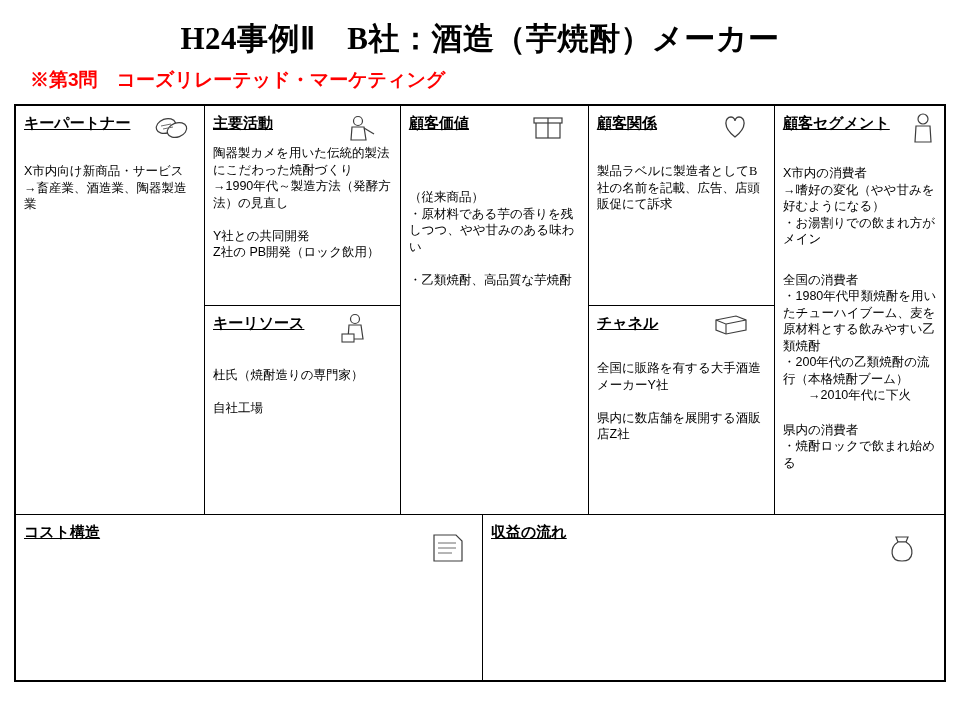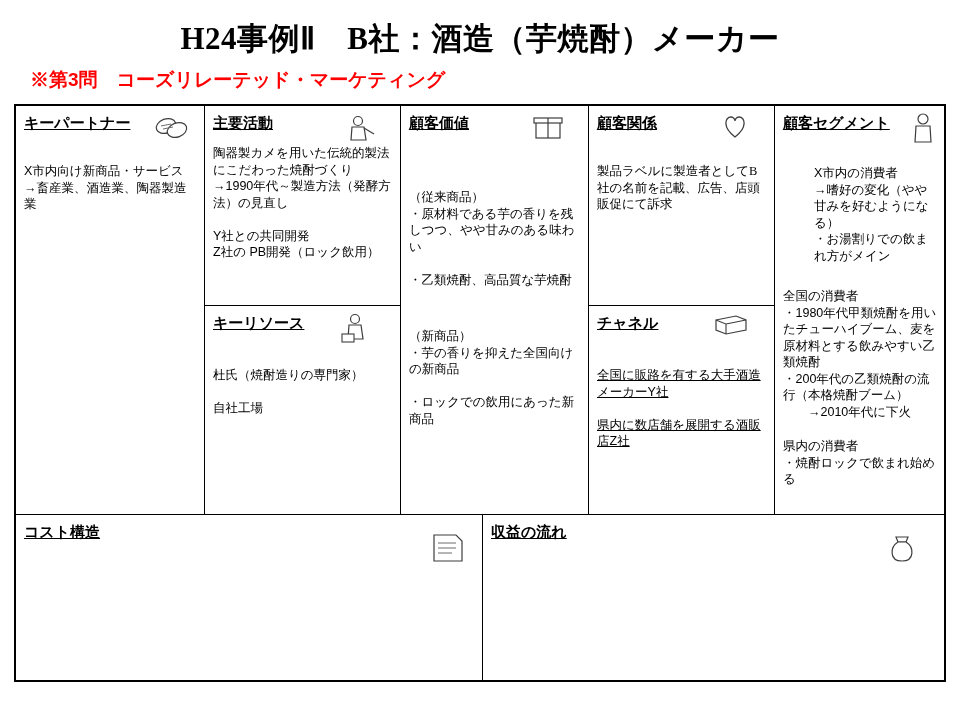--- a/index.html
+++ b/index.html
@@ -147,58 +147,54 @@
         <svg width="36" height="30" viewBox="0 0 36 30">
           <rect x="6" y="10" width="24" height="16" fill="#ffffff" stroke="#333" stroke-width="1.2"></rect>
           <rect x="4" y="6" width="28" height="5" fill="#ffffff" stroke="#333" stroke-width="1.2"></rect>
           <path d="M18 6 L18 26" stroke="#333" stroke-width="1.2"></path>
         </svg>
       </div>
       <div class="body-text" style="margin-top:52px;">（従来商品）
 ・原材料である芋の香りを残しつつ、やや甘みのある味わい
 
 ・乙類焼酎、高品質な芋焼酎</div>
-      <div class="body-text" style="margin-top:40px;">（新商品）
-・芋の香りを抑えた全国向けの新商品
-
-・ロックでの飲用にあった新商品</div>
     </div>
 
     <div class="cell bl bb" style="left:572px; top:0; width:186px; height:200px;">
       <span class="hdr">顧客関係</span>
       <div class="icon" style="right:24px; top:8px;">
         <svg width="30" height="26" viewBox="0 0 30 26">
           <path d="M15 23 C2 13 5 3 11 3 C14 3 15 6 15 7 C15 6 16 3 19 3 C25 3 28 13 15 23 Z" fill="#ffffff" stroke="#333" stroke-width="1.3"></path>
         </svg>
       </div>
       <div class="body-text" style="margin-top:26px;font-family:Liberation Serif, serif;">製品ラベルに製造者としてB社の名前を記載、広告、店頭販促にて訴求</div>
     </div>
 
     <div class="cell bl" style="left:572px; top:200px; width:186px; height:208px;">
       <span class="hdr">チャネル</span>
       <div class="icon" style="right:24px; top:6px;">
         <svg width="38" height="26" viewBox="0 0 38 26">
           <path d="M4 8 L24 4 L34 8 L34 18 L14 22 L4 18 Z" fill="#ffffff" stroke="#333" stroke-width="1.2"></path>
           <path d="M4 8 L14 12 L14 22 M14 12 L34 8" stroke="#333" stroke-width="1.1" fill="none"></path>
         </svg>
       </div>
-      <div class="body-text" style="margin-top:30px;text-decoration:underline;">全国に販路を有する大手酒造メーカーY社
+      <div class="body-text" style="margin-top:23px;">全国に販路を有する大手酒造メーカーY社
 
 県内に数店舗を展開する酒販店Z社</div>
     </div>
 
     <div class="cell bl" style="left:758px; top:0; width:170px; height:408px;">
       <span class="hdr">顧客セグメント</span>
       <div class="icon" style="right:8px; top:6px;">
         <svg width="26" height="34" viewBox="0 0 26 34">
           <circle cx="13" cy="7" r="5" fill="#ffffff" stroke="#333" stroke-width="1.2"></circle>
           <path d="M6 14 L20 14 L21 30 L5 30 Z" fill="#ffffff" stroke="#333" stroke-width="1.2"></path>
         </svg>
       </div>
-      <div class="body-text" style="margin-top:28px;margin-left:31px;">X市内の消費者
+      <div class="body-text" style="margin-top:28px;">X市内の消費者
 →嗜好の変化（やや甘みを好むようになる）
 ・お湯割りでの飲まれ方がメイン</div>
       <div class="body-text" style="margin-top:24px;">全国の消費者
 ・1980年代甲類焼酎を用いたチューハイブーム、麦を原材料とする飲みやすい乙類焼酎
 ・200年代の乙類焼酎の流行（本格焼酎ブーム）
 　　→2010年代に下火</div>
       <div class="body-text" style="margin-top:18px;">県内の消費者
 ・焼酎ロックで飲まれ始める</div>
     </div>
 

